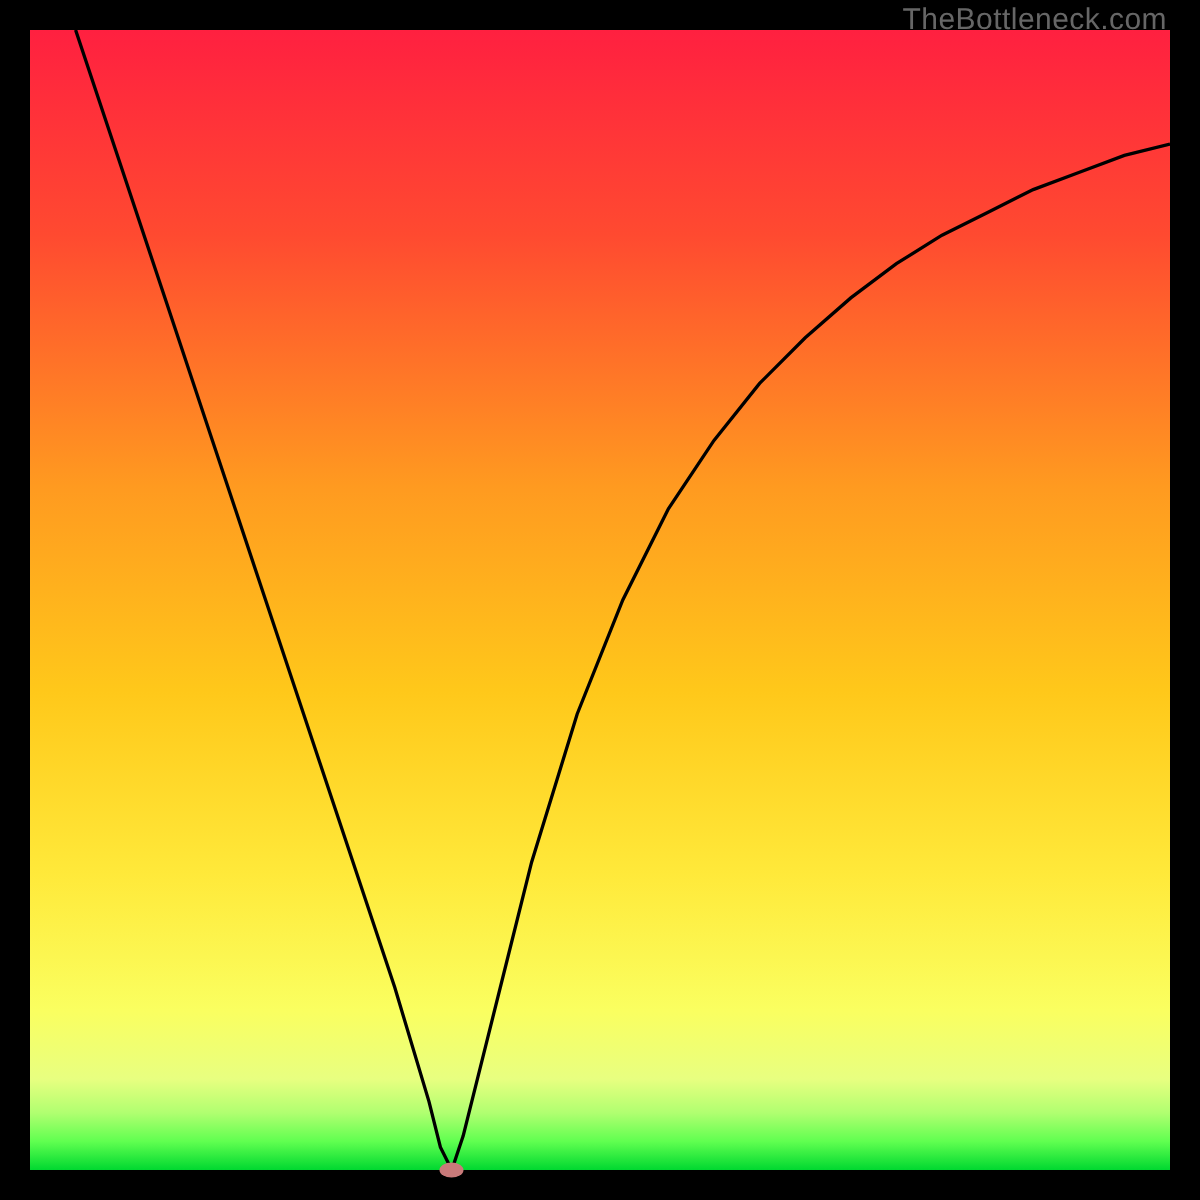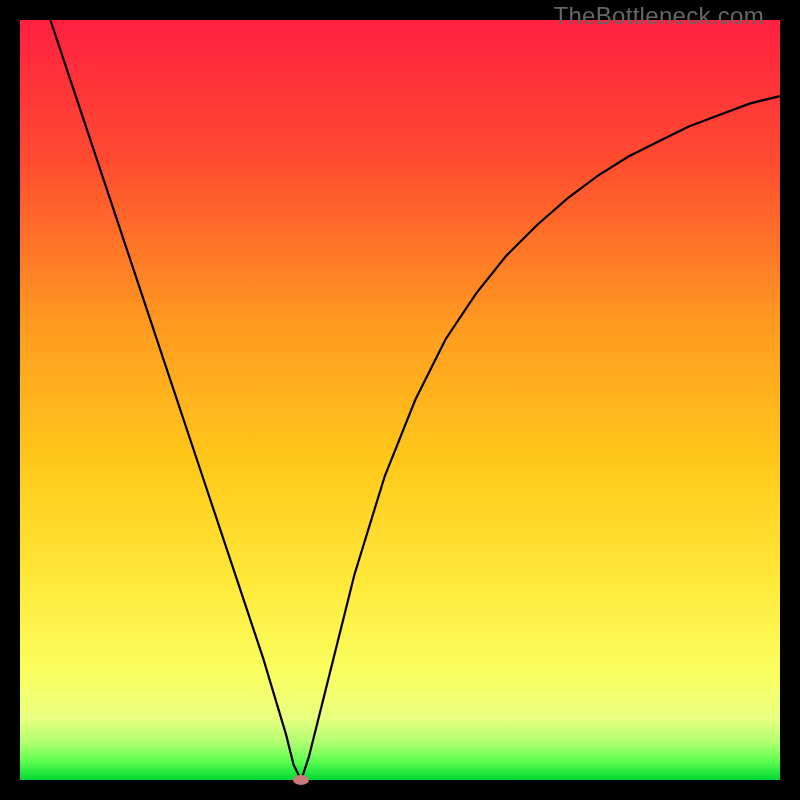--- a/index.html
+++ b/index.html
@@ -1,20 +1,20 @@
 <!DOCTYPE html>
 <html><head>
 <meta charset="utf-8">
 <style>
   * { margin: 0; padding: 0; box-sizing: border-box; }
   body { width: 800px; height: 800px; background: #000; position: relative; overflow: hidden; }
   .container { width: 800px; height: 800px; position: relative; }
   .plot-area { position: absolute; left: 20px; top: 20px; width: 760px; height: 760px; }
   .gradient-bg { width: 100%; height: 100%; position: absolute; }
-  .watermark { position: absolute; top: 2px; right: 36px; font-family: Arial, sans-serif; font-size: 24px; color: #666; font-weight: 500; letter-spacing: 0.3px; }
+  .watermark { position: absolute; top: 2px; right: 22px; font-family: Arial, sans-serif; font-size: 20px; color: #666; font-weight: 500; letter-spacing: 0.3px; }
   svg.curve { position: absolute; left: 0; top: 0; width: 100%; height: 100%; pointer-events: none; }
   .minimum-dot { position: absolute; width: 16px; height: 10px; border-radius: 50%; background: #c97a7a; transform: translate(-50%, -50%); }
 </style>
 </head>
 <body>
 <div class="container">
 
   <div class="plot-area">
     <svg class="gradient-bg" viewBox="0 0 760 760" preserveAspectRatio="none">
       <defs>

